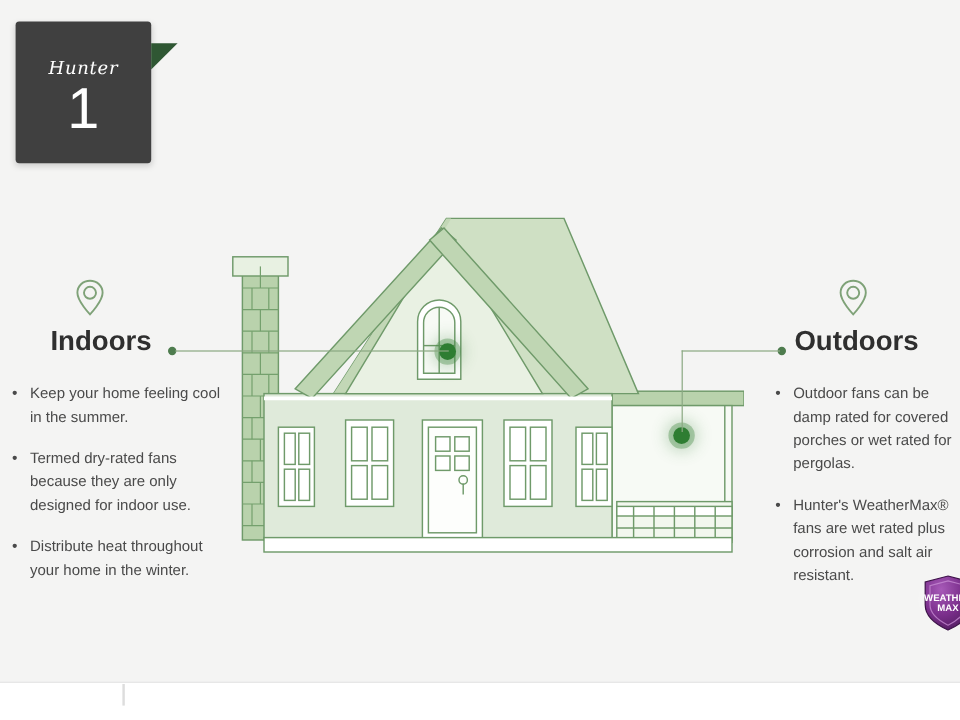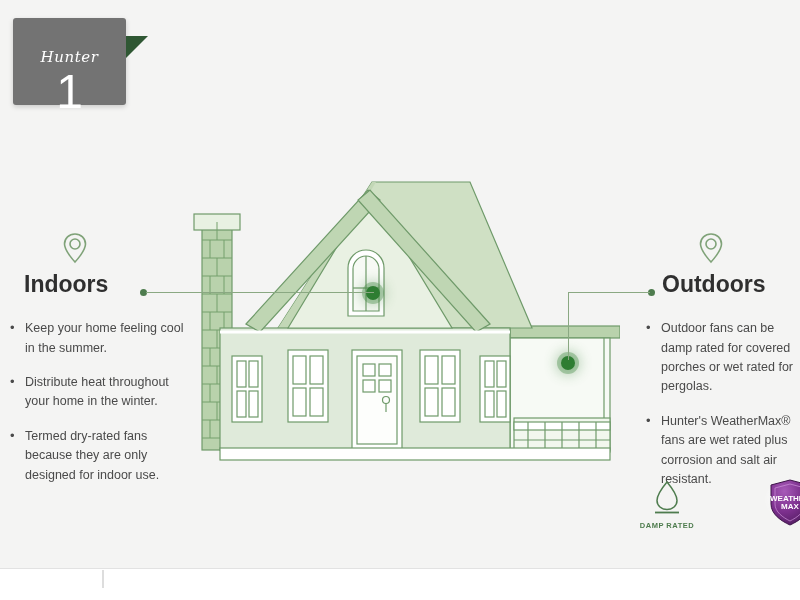--- a/index.html
+++ b/index.html
@@ -19,22 +19,22 @@
     position:absolute;left:0;top:568px;width:800px;height:32px;
     background:#ffffff;border-top:1px solid #e2e2e2;
   }
   #bottom-tick{
     position:absolute;left:102px;top:570px;width:2px;height:18px;
     background:#dddddd;
   }
   
   #badge-wrap{position:absolute;left:13px;top:18px;width:135px;height:122px;}
   #badge{
-    position:absolute;left:0;top:0;width:113px;height:87px;
-    background:#737373;border-radius:3px;
+    position:absolute;left:0;top:0;width:113px;height:118px;
+    background:#404040;border-radius:3px;
     box-shadow:0 2px 5px rgba(0,0,0,.17);
   }
   #badge-fold{
     position:absolute;left:113px;top:18px;width:0;height:0;
     border-top:22px solid #2f5733;
     border-right:22px solid transparent;
   }
   #badge-brand{
     position:absolute;left:0;top:30px;width:113px;text-align:center;
     color:#ffffff;font-family:"DejaVu Serif",serif;
@@ -54,21 +54,21 @@
   .col{position:absolute;top:232px;}
   #col-indoors{left:0px;width:185px;text-align:left;}
   #col-outdoors{left:636px;width:172px;text-align:left;}
   .pin-row{height:34px;position:relative;}
   #col-indoors .pin-row{padding-left:62px;}
   #col-outdoors .pin-row{padding-left:62px;}
   .col-head{
     font-size:23px;font-weight:bold;color:#2f2f2f;
     margin:6px 0 0 0;line-height:1.1;
   }
-  #col-indoors .col-head{padding-left:24px;}
+  #col-indoors .col-head{padding-left:42px;}
   #col-outdoors .col-head{padding-left:26px;}
   ul.bullets{
     list-style:none;margin:22px 0 0 0;padding:0;
   }
   ul.bullets li{
     position:relative;padding-left:17px;margin-bottom:15px;
     font-size:12.5px;line-height:1.55;color:#4a4a4a;
   }
   ul.bullets li:before{
     content:"•";position:absolute;left:2px;top:-1px;
@@ -250,47 +250,40 @@
   <div class="col" id="col-indoors">
     <div class="pin-row">
       <svg width="26" height="32" viewBox="0 0 26 32">
         <path d="M13 2 C7 2 2.5 6.4 2.5 12 C2.5 19 13 30 13 30 C13 30 23.5 19 23.5 12 C23.5 6.4 19 2 13 2 Z" fill="none" stroke="#7fa278" stroke-width="1.6"></path>
         <circle cx="13" cy="12" r="5" fill="none" stroke="#7fa278" stroke-width="1.6"></circle>
       </svg>
     </div>
     <div class="col-head">Indoors</div>
     <ul class="bullets">
       <li>Keep your home feeling cool in the summer.</li>
+      <li>Termed dry-rated fans because they are only designed for indoor use.</li>
       <li>Distribute heat throughout your home in the winter.</li>
-      <li>Termed dry-rated fans because they are only designed for indoor use.</li>
     </ul>
   </div>
 
   <div class="col" id="col-outdoors">
     <div class="pin-row">
       <svg width="26" height="32" viewBox="0 0 26 32">
         <path d="M13 2 C7 2 2.5 6.4 2.5 12 C2.5 19 13 30 13 30 C13 30 23.5 19 23.5 12 C23.5 6.4 19 2 13 2 Z" fill="none" stroke="#7fa278" stroke-width="1.6"></path>
         <circle cx="13" cy="12" r="5" fill="none" stroke="#7fa278" stroke-width="1.6"></circle>
       </svg>
     </div>
     <div class="col-head">Outdoors</div>
     <ul class="bullets">
       <li>Outdoor fans can be damp rated for covered porches or wet rated for pergolas.</li>
       <li>Hunter's WeatherMax® fans are wet rated plus corrosion and salt air resistant.</li>
     </ul>
   </div>
 
   <div id="ratings">
-    <div class="rate" id="rate-damp">
-      <svg width="34" height="36" viewBox="0 0 34 36">
-        <path d="M17 4 C17 4 7 16 7 22.5 C7 27.7 11.5 31.5 17 31.5 C22.5 31.5 27 27.7 27 22.5 C27 16 17 4 17 4 Z" fill="none" stroke="#4e7c4e" stroke-width="1.5"></path>
-        <line x1="5" y1="34.5" x2="29" y2="34.5" stroke="#4e7c4e" stroke-width="1.8"></line>
-      </svg>
-      <div class="rate-label">DAMP RATED</div>
-    </div>
 
     <div id="wm-shield">
       <svg width="52" height="52" viewBox="0 0 52 52">
         <defs>
           <radialGradient id="wmg" cx="35%" cy="25%" r="85%">
             <stop offset="0%" stop-color="#a75ab8"></stop>
             <stop offset="55%" stop-color="#7b2f8c"></stop>
             <stop offset="100%" stop-color="#4e1b5c"></stop>
           </radialGradient>
           <radialGradient id="wmhalo" cx="50%" cy="45%" r="55%">

